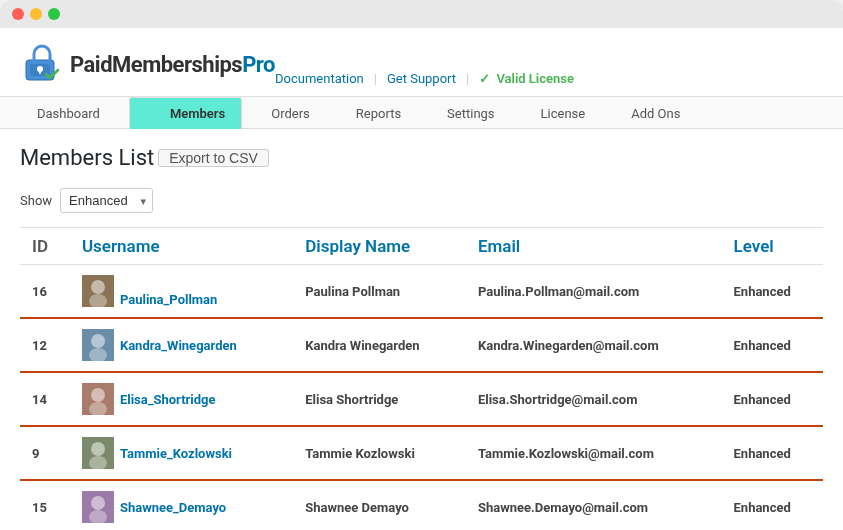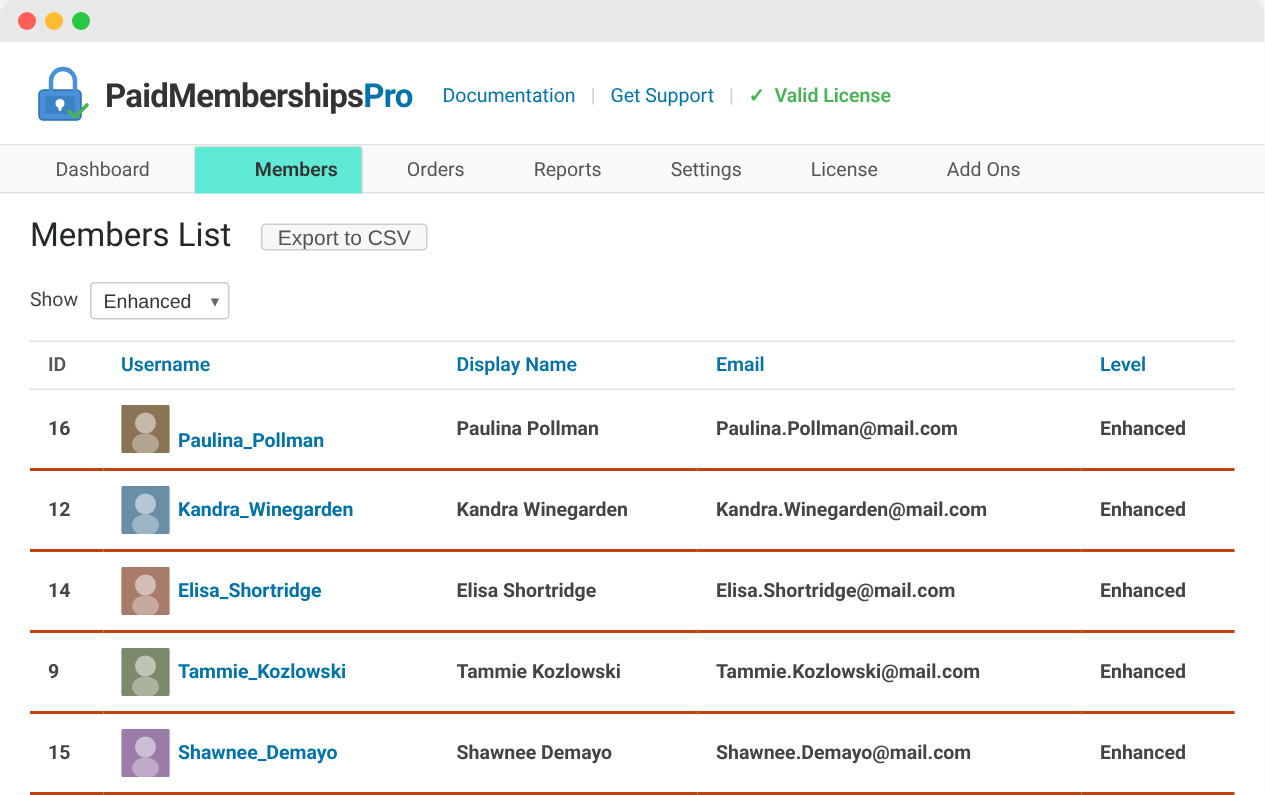--- a/index.html
+++ b/index.html
@@ -31,22 +31,21 @@
     .main-wrapper {
       background: #fff;
       min-height: 502px;
     }
 
     
     .header {
       background: #fff;
       padding: 14px 20px 10px 20px;
       display: flex;
-      align-items: center;
-      gap: 20px;
+      align-items: flex-end;
       border-bottom: 1px solid #e0e0e0;
     }
     .logo-area {
       display: flex;
       align-items: center;
       gap: 6px;
     }
     .logo-icon {
       width: 44px;
       height: 44px;
@@ -107,21 +106,21 @@
     }
 
     
     .content {
       padding: 16px 20px;
       background: #fff;
     }
     .page-title-row {
       display: flex;
       align-items: center;
-      gap: 20px;
+      gap: 4px;
       margin-bottom: 18px;
     }
     .page-title {
       font-size: 22px;
       font-weight: 400;
       color: #23282d;
     }
     .export-btn {
       background: #f7f7f7;
       border: 1px solid #ccc;
@@ -175,21 +174,21 @@
     }
     .members-table thead tr {
       border-top: 1px solid #e0e0e0;
       border-bottom: 1px solid #e0e0e0;
     }
     .members-table th {
       padding: 8px 12px;
       text-align: left;
       color: #0073aa;
       font-weight: 600;
-      font-size: 13px;
+      font-size: 17px;
     }
     .members-table th.plain {
       color: #555;
     }
     .members-table tbody tr {
       border-bottom: 2px solid #c2410c;
       font-weight: bold;
     }
     .members-table td {
       padding: 10px 12px;

